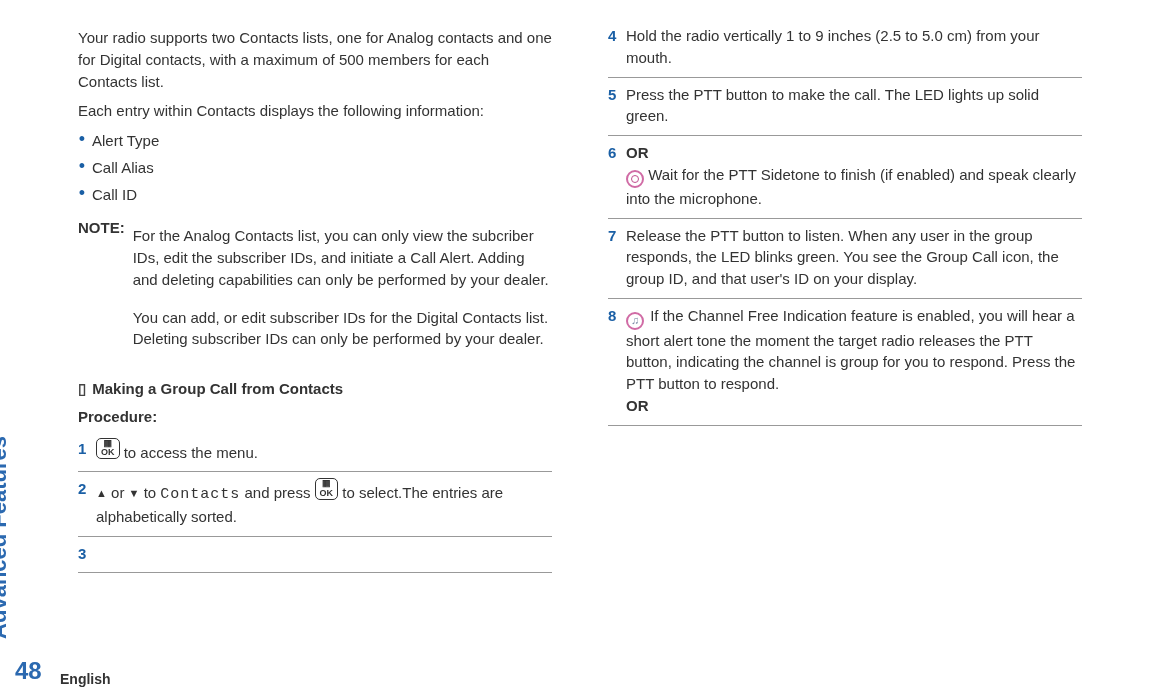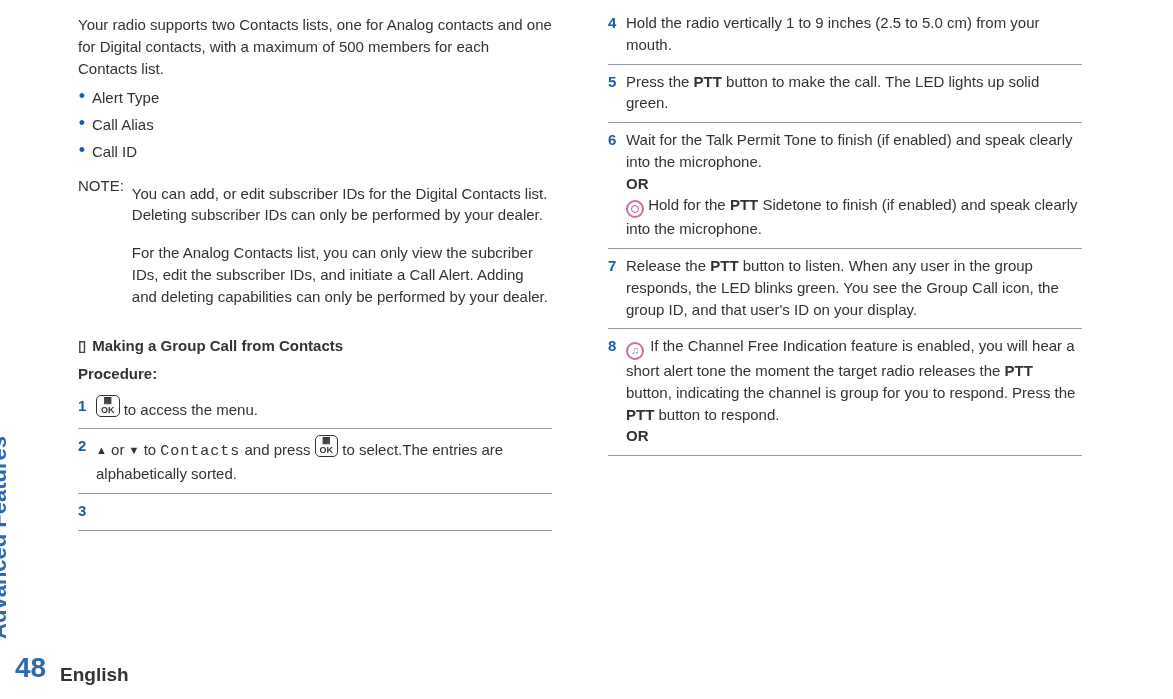--- a/index.html
+++ b/index.html
@@ -13,35 +13,36 @@
     position: relative;
     background: #fff;
   }
   .page {
     display: flex;
     padding: 0 30px 0 60px;
   }
   .column {
     width: 510px;
     padding: 6px 18px 0 18px;
+    margin-top: 13px;
   }
   .col-right { margin-left: 20px; }
   p { margin: 8px 0; }
   .bullets { margin: 6px 0 12px 0; }
   .bullet-row { display: flex; align-items: flex-start; margin: 5px 0; }
   .bullet-dot {
     width: 8px;
     text-align: center;
     color: #1a5fa5;
     font-size: 18px;
     line-height: 1.1;
     margin-right: 6px;
   }
   .note-block { display: flex; margin: 12px 0 18px 0; }
-  .note-label { font-weight: normal; white-space: nowrap; padding-right: 8px; }
+  .note-label { font-weight: bold; white-space: nowrap; padding-right: 8px; }
   .note-body { flex: 1; }
   .note-body p + p { margin-top: 16px; }
   .section-head {
     font-weight: bold;
     margin: 20px 0 6px 0;
     display: flex;
     align-items: flex-start;
   }
   .doc-icon { margin-right: 6px; color: #444; }
   .proc-label { font-weight: bold; margin: 6px 0 4px 0; }
@@ -66,21 +67,21 @@
     font-size: 9px;
     font-weight: bold;
     line-height: 1.1;
     vertical-align: 2px;
     text-align: center;
   }
   .ok-btn::before { content: "▦\A OK"; white-space: pre; }
   .tri-up { font-size: 11px; vertical-align: 1px; }
   .tri-down { font-size: 11px; vertical-align: 1px; }
   .mono { font-family: "Courier New", monospace; letter-spacing: 1px; }
-  .bold { font-weight: bold; }
+  .bold { font-weight: normal; }
   .circle-icon {
     display: inline-flex;
     width: 18px; height: 18px;
     border: 2px solid #d06ba5;
     border-radius: 50%;
     align-items: center; justify-content: center;
     vertical-align: -3px;
   }
   .circle-icon-inner {
     width: 8px; height: 8px;
@@ -109,63 +110,64 @@
     font-weight: bold;
     font-size: 22px;
     white-space: nowrap;
   }
   .page-number {
     position: absolute;
     left: 15px;
     bottom: 10px;
     color: #2b69b0;
     font-weight: bold;
-    font-size: 28px;
+    font-size: 24px;
     text-align: right;
   }
   .lang {
     position: absolute;
     left: 60px;
     bottom: 10px;
     font-weight: bold;
-    font-size: 19px;
+    font-size: 14px;
   }
 </style>
 </head>
 <body>
 
 <div class="side-label">Advanced Features</div>
 <div class="page-number">48</div>
 <div class="lang">English</div>
 
 <div class="page">
 
   <div class="column">
     <p>Your radio supports two Contacts lists, one for Analog contacts and one for Digital contacts, with a maximum of 500 members for each Contacts list.</p>
+    <p>Each entry within Contacts displays the following information:</p>
 
     <div class="bullets">
       <div class="bullet-row">
         <span class="bullet-dot">•</span>
         <span>Alert Type</span>
       </div>
       <div class="bullet-row">
         <span class="bullet-dot">•</span>
         <span>Call Alias</span>
       </div>
       <div class="bullet-row">
         <span class="bullet-dot">•</span>
         <span>Call ID</span>
       </div>
     </div>
 
     <div class="note-block">
       <div class="note-label">NOTE:</div>
       <div class="note-body">
+        <p>For the Analog Contacts list, you can only view the subcriber IDs, edit the subscriber IDs, and initiate a Call Alert. Adding and deleting capabilities can only be performed by your dealer.</p>
         <p>You can add, or edit subscriber IDs for the Digital Contacts list. Deleting subscriber IDs can only be performed by your dealer.</p>
-        <p>For the Analog Contacts list, you can only view the subcriber IDs, edit the subscriber IDs, and initiate a Call Alert. Adding and deleting capabilities can only be performed by your dealer.</p>
       </div>
     </div>
 
     <div class="section-head">
       <span class="doc-icon">▯</span>
       <span>Making a Group Call from Contacts</span>
     </div>
     <div class="proc-label">Procedure:</div>
 
     <div class="step">
@@ -197,26 +199,25 @@
     <div class="step">
       <div class="step-no">5</div>
       <div class="step-body">
         <span>Press the </span><span class="bold">PTT</span><span> button to make the call. The LED lights up solid green.</span>
       </div>
     </div>
 
     <div class="step">
       <div class="step-no">6</div>
       <div class="step-body">
-        <div>Wait for the Talk Permit Tone to finish (if enabled) and speak clearly into the microphone.</div>
         <div class="or-line">OR</div>
         <div>
           <span class="circle-icon">
               <span class="circle-icon-inner"></span>
-            </span><span> Hold for the </span><span class="bold">PTT</span><span> Sidetone to finish (if enabled) and speak clearly into the microphone.</span>
+            </span><span> Wait for the </span><span class="bold">PTT</span><span> Sidetone to finish (if enabled) and speak clearly into the microphone.</span>
         </div>
       </div>
     </div>
 
     <div class="step">
       <div class="step-no">7</div>
       <div class="step-body">
         <span>Release the </span><span class="bold">PTT</span><span> button to listen. When any user in the group responds, the LED blinks green. You see the Group Call icon, the group ID, and that user's ID on your display.</span>
       </div>
     </div>

